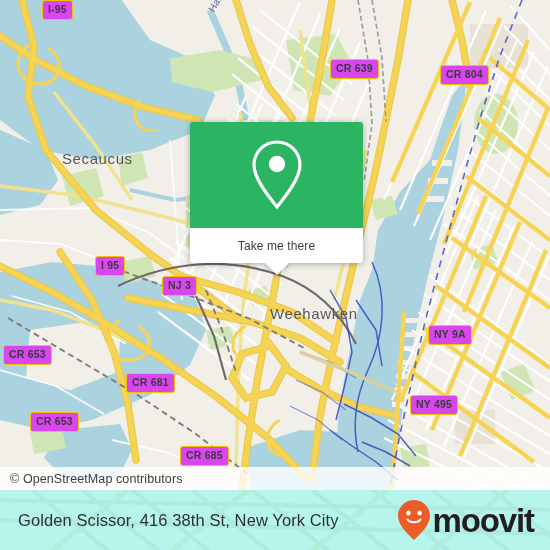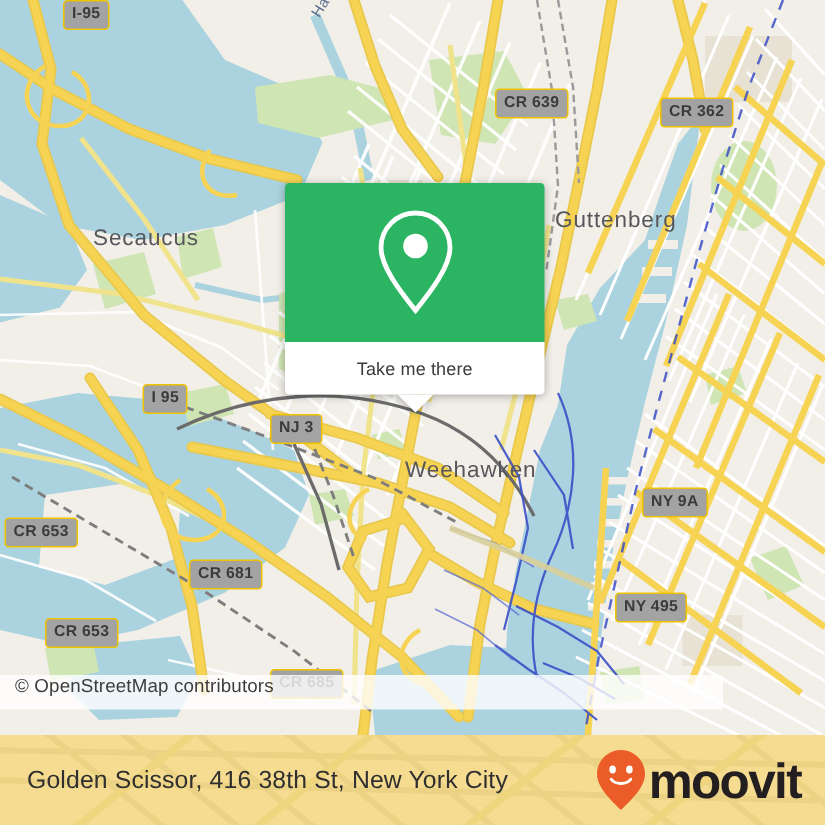--- a/index.html
+++ b/index.html
@@ -50,43 +50,44 @@
     font-family: "Liberation Sans", sans-serif;
     font-size: 10px;
     color: #5b6a8c;
     white-space: nowrap;
     letter-spacing: .3px;
   }
 
   
   .shield {
     position: absolute;
-    background: #a3a3a3;
+    background: #d946ef;
     border: 1.6px solid #f0c200;
     border-radius: 3px;
     color: #3b3b3b;
     font-family: "Liberation Sans", sans-serif;
     font-size: 10.5px;
     font-weight: bold;
     line-height: 1;
     padding: 3px 5px 4px 5px;
     white-space: nowrap;
     letter-spacing: .2px;
     box-sizing: border-box;
   }
 
   
   .attribution {
     position: absolute;
     left: 0;
-    bottom: 17px;
-    width: 482px;
+    bottom: 0;
+    width: 550px;
     height: 23px;
     background: rgba(255,255,255,0.80);
     display: flex;
+    align-items: center;
     box-sizing: border-box;
     padding-left: 10px;
   }
   .attribution span {
     font-family: "Liberation Sans", sans-serif;
     font-size: 12.5px;
     color: #3d3d3d;
     letter-spacing: .1px;
   }
 
@@ -133,21 +134,21 @@
     border-top: 12px solid #ffffff;
   }
 
   
   .footer {
     position: absolute;
     left: 0;
     top: 490px;
     width: 550px;
     height: 60px;
-    background: #eab308;
+    background: #5eead4;
     display: flex;
     align-items: center;
     justify-content: space-between;
     box-sizing: border-box;
     padding: 0 14px 0 18px;
     overflow: hidden;
   }
   .footer-watermark {
     position: absolute;
     left: 0; top: 0;
@@ -445,30 +446,29 @@
           <path d="M290,406 L318,420 L342,440"></path>
         </g>
 
         <g stroke="#d9cf9a" stroke-width="4" fill="none" opacity=".9">
           <path d="M300,352 L350,372 L396,392"></path>
         </g>
       </g>
     </svg>
 
     <div class="place-label place-major" style="left:62px; top:150px;">Secaucus</div>
-    <div class="place-label place-major" style="left:370px; top:138px;">Guttenberg</div>
     <div class="place-label place-major" style="left:270px; top:305px;">Weehawken</div>
 
     <div class="water-label" style="left:206px; top:8px; transform:rotate(-58deg); transform-origin:left top;">Hackensack</div>
 
     <div class="shield" style="left:42px; top:0px;">I-95</div>
     <div class="shield" style="left:330px; top:59px;">CR 639</div>
-    <div class="shield" style="left:440px; top:65px;">CR 362</div>
+    <div class="shield" style="left:440px; top:65px;">CR 804</div>
     <div class="shield" style="left:71px; top:256px;margin-left:24px;">I 95</div>
-    <div class="shield" style="left:180px; top:276px;">NJ 3</div>
+    <div class="shield" style="left:162px; top:276px;">NJ 3</div>
     <div class="shield" style="left:428px; top:325px;">NY 9A</div>
     <div class="shield" style="left:3px; top:345px;">CR 653</div>
     <div class="shield" style="left:126px; top:373px;text-align:right;">CR 681</div>
     <div class="shield" style="left:30px; top:412px;">CR 653</div>
     <div class="shield" style="left:410px; top:395px;">NY 495</div>
     <div class="shield" style="left:180px; top:446px;">CR 685</div>
 
     <div class="attribution">
       <span>© OpenStreetMap contributors</span>
     </div>

